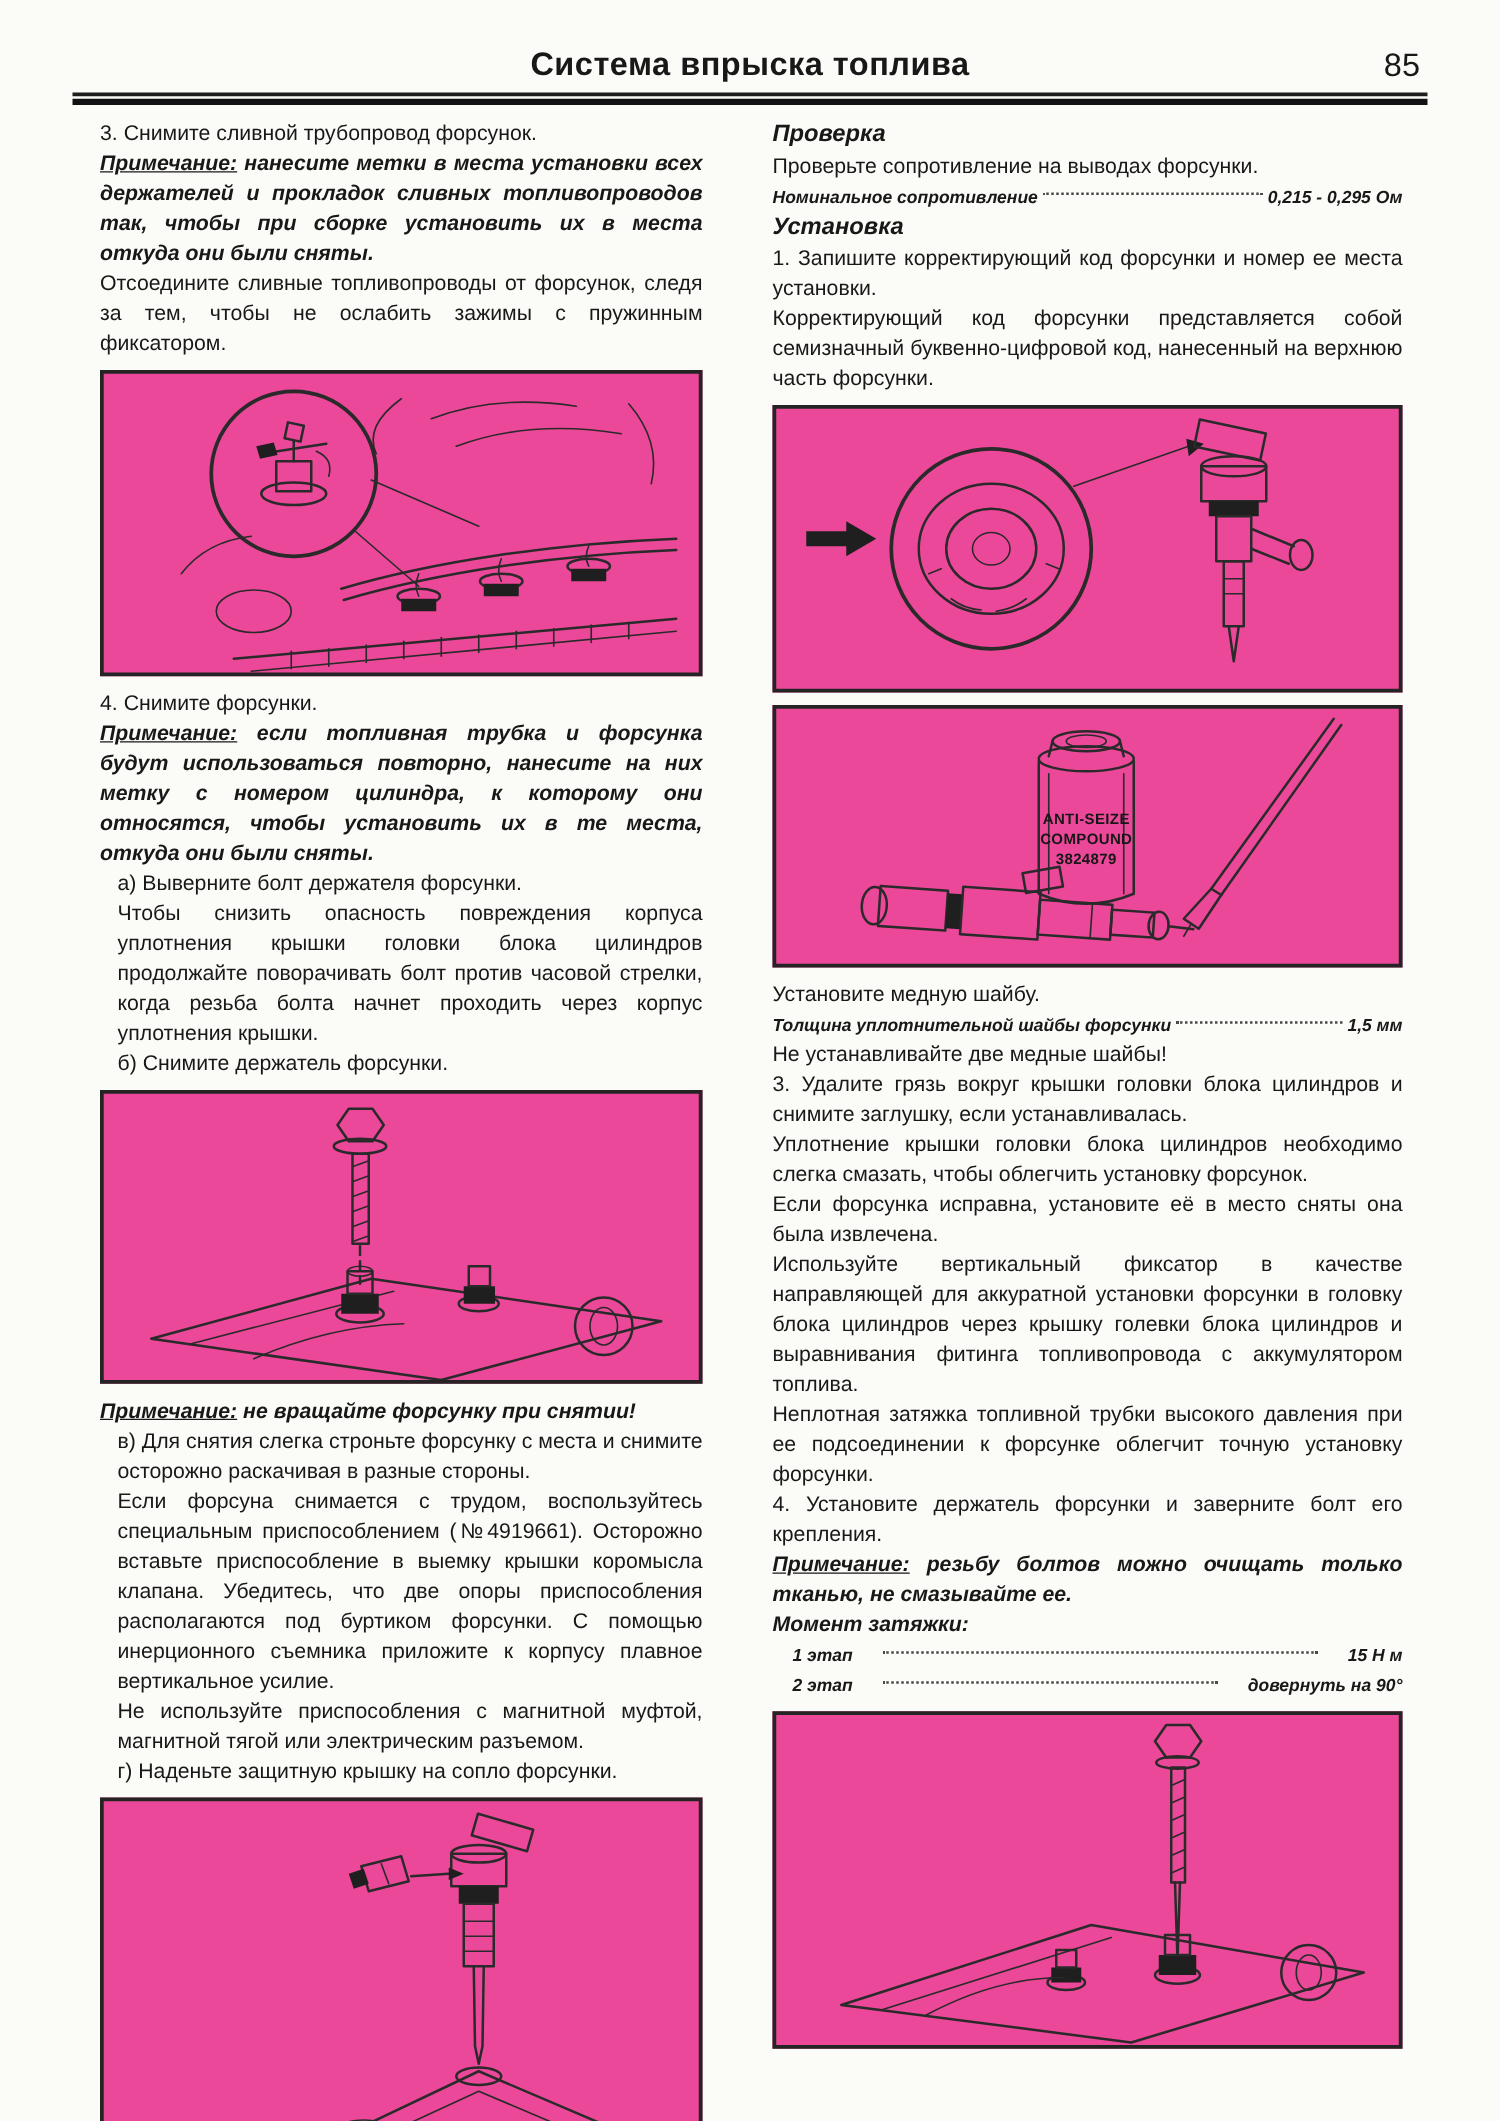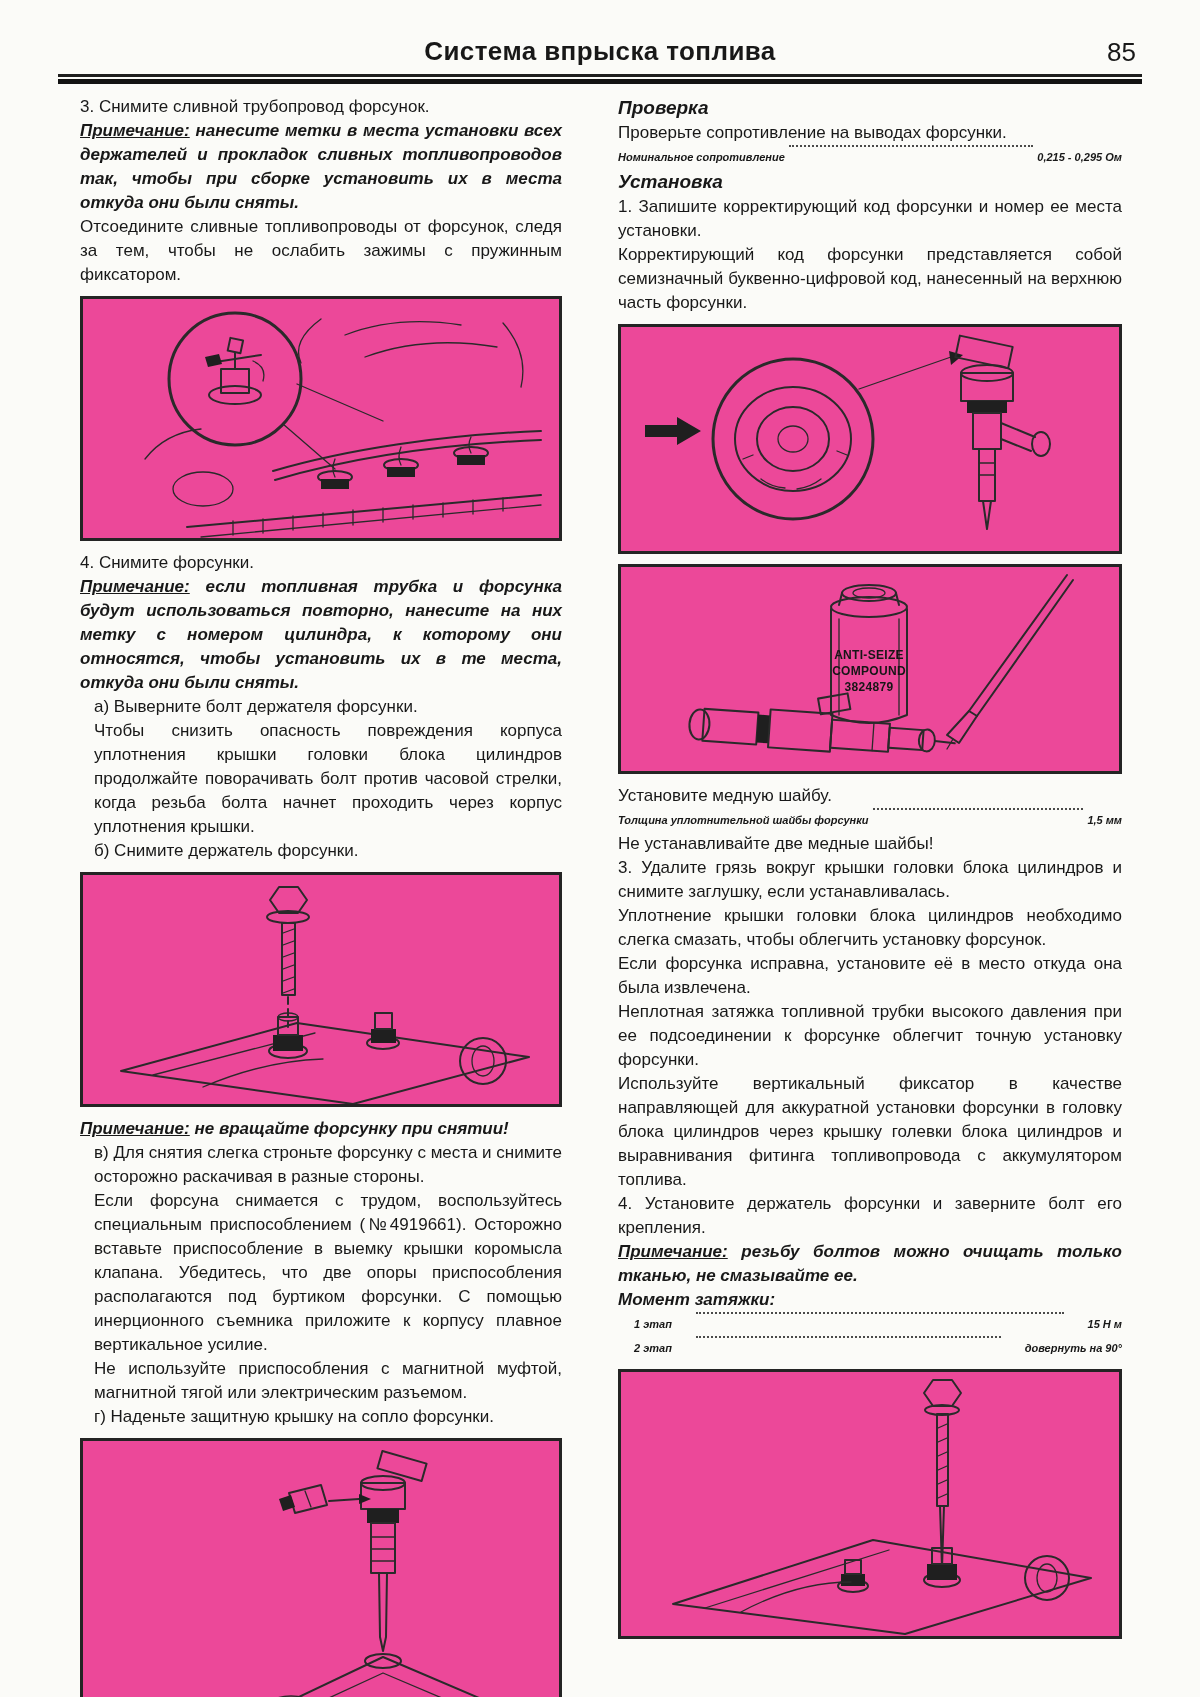--- a/index.html
+++ b/index.html
@@ -16,21 +16,21 @@
   .rule-thin { height:3px; background:#1e1e1e; margin:7px 58px 2px; }
   .rule-thick { height:5px; background:#121212; margin:0 58px; }
   .columns { display:flex; gap:56px; padding:11px 79px 0 80px; }
   .col-left { width:482px; flex:none; }
   .col-right { width:504px; flex:none; }
   .p { font-size:17px; line-height:24px; text-align:justify; }
   .indent { padding-left:14px; }
   .note { font-style:italic; font-weight:bold; }
   .note .note-label { text-decoration:underline; }
   .heading { font-size:19px; line-height:26px; font-weight:bold; font-style:italic; }
-  .spec { display:flex; align-items:flex-start; font-size:11px; line-height:24px;
+  .spec { display:flex; align-items:center; font-size:14px; line-height:24px;
           font-style:italic; font-weight:bold; }
   .spec .leader { flex:1 1 auto; border-bottom:2px dotted #4a4a4a; margin:0 4px 4px; min-width:12px; }
   .spec .spec-value { white-space:nowrap; }
   .torque-row { padding-left:16px;gap:20px; }
   .figure { border:3px solid #242424; background:#ec4899; margin:9px 0 10px; overflow:hidden; }
   .figure svg { display:block; width:100%; height:100%; }
   .fig1 { height:245px; } .fig2 { height:235px; } .fig3 { height:300px; }
   .fig4 { height:230px; } .fig5 { height:210px; } .fig6 { height:270px; }
   .ln { stroke:#2a2a2a; stroke-width:2; fill:none; stroke-linecap:round; stroke-linejoin:round; }
   .thin { stroke-width:1.3; }
@@ -289,23 +289,23 @@
 
       <div class="spec">
         <span class="spec-label">Толщина уплотнительной шайбы форсунки</span>
         <span class="leader"></span>
         <span class="spec-value">1,5 мм</span>
       </div>
 
       <p class="p">Не устанавливайте две медные шайбы!</p>
       <p class="p">3. Удалите грязь вокруг крышки головки блока цилиндров и снимите заглушку, если устанавливалась.</p>
       <p class="p">Уплотнение крышки головки блока цилиндров необходимо слегка смазать, чтобы облегчить установку форсунок.</p>
-      <p class="p">Если форсунка исправна, установите её в место откуда она была извлечена.</p>
+      <p class="p">Если форсунка исправна, установите её в место сняты она была извлечена.</p>
+      <p class="p">Используйте вертикальный фиксатор в качестве направляющей для аккуратной установки форсунки в головку блока цилиндров через крышку голевки блока цилиндров и выравнивания фитинга топливопровода с аккумулятором топлива.</p>
       <p class="p">Неплотная затяжка топливной трубки высокого давления при ее подсоединении к форсунке облегчит точную установку форсунки.</p>
-      <p class="p">Используйте вертикальный фиксатор в качестве направляющей для аккуратной установки форсунки в головку блока цилиндров через крышку голевки блока цилиндров и выравнивания фитинга топливопровода с аккумулятором топлива.</p>
       <p class="p">4. Установите держатель форсунки и заверните болт его крепления.</p>
 
       <p class="p note"><span class="note-label">Примечание:</span> <span>резьбу болтов можно очищать только тканью, не смазывайте ее.</span></p>
 
       <p class="p note">Момент затяжки:</p>
 
       <div class="spec torque-row">
         <span class="spec-label">1 этап</span>
         <span class="leader"></span>
         <span class="spec-value">15 Н м</span>

